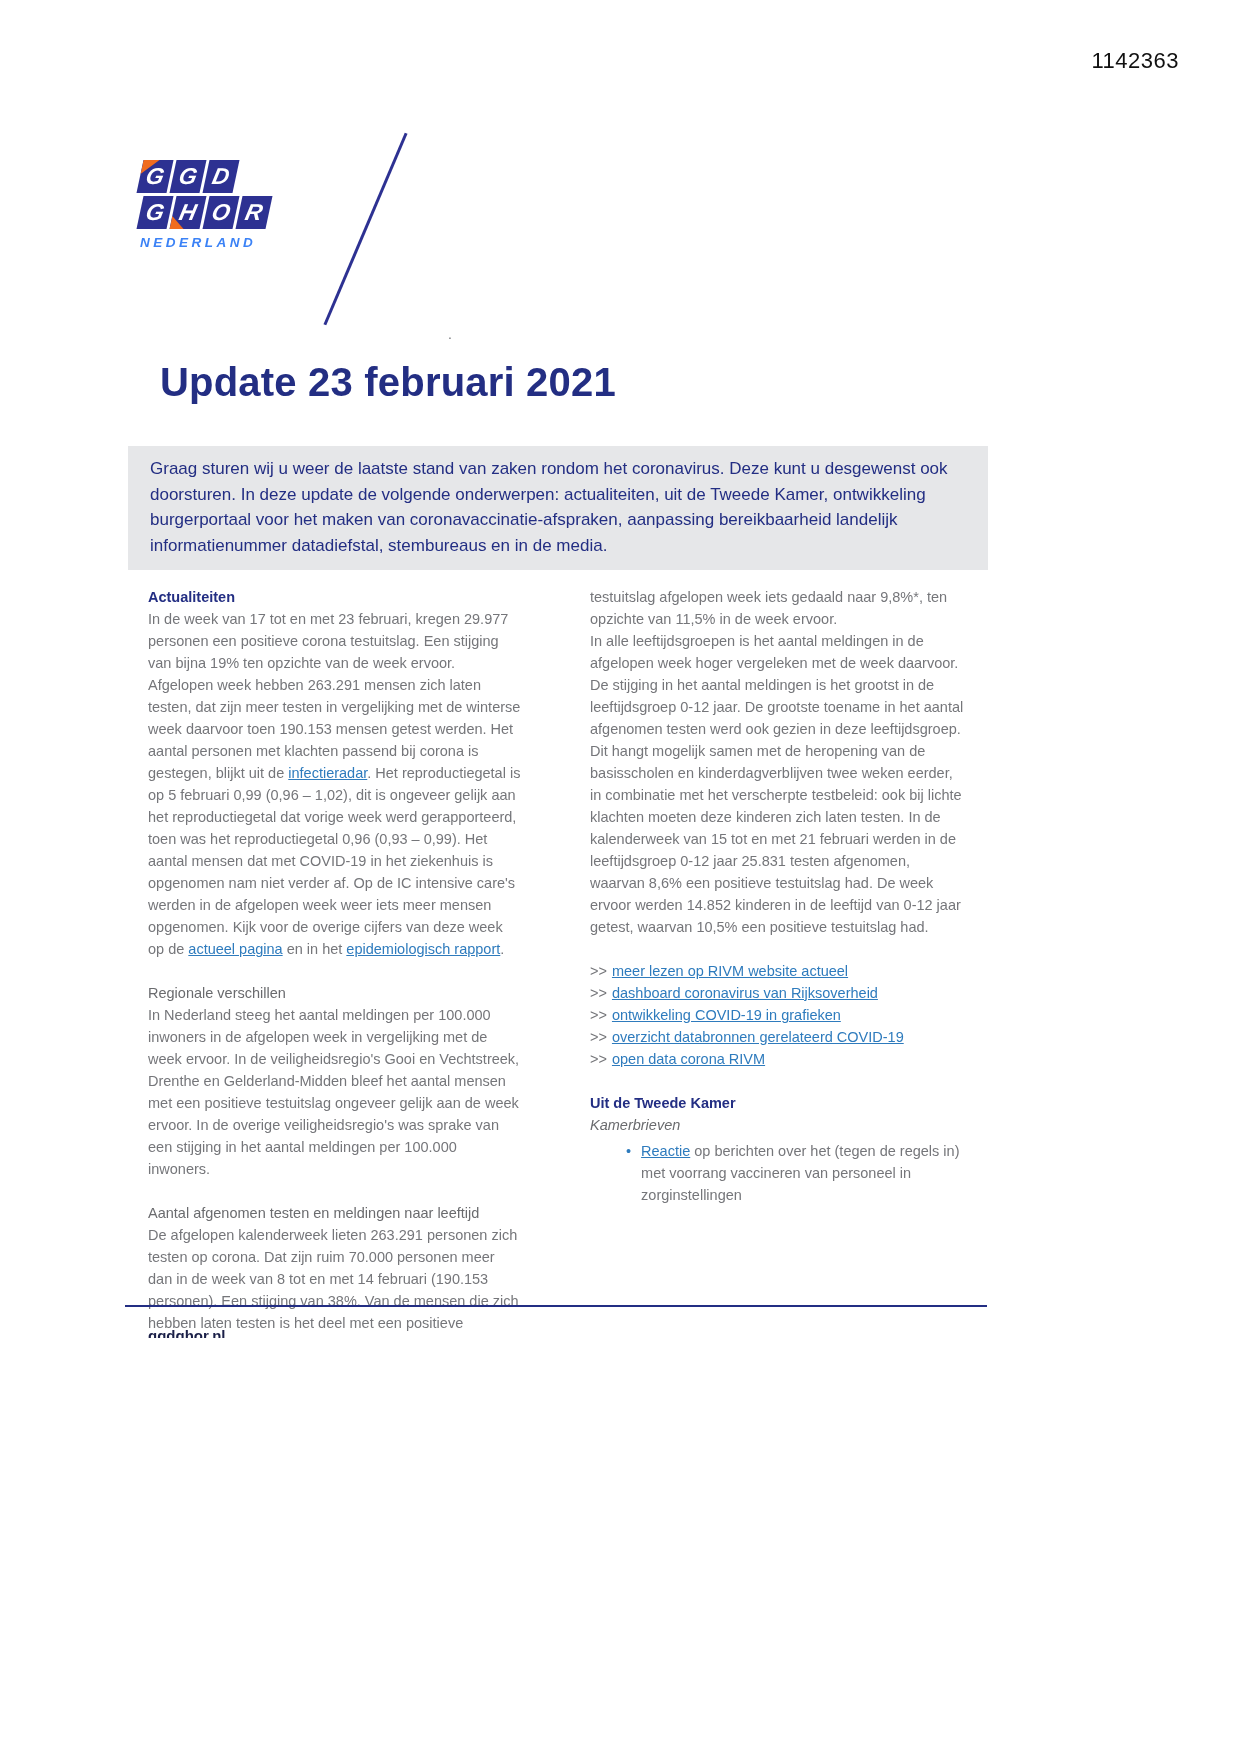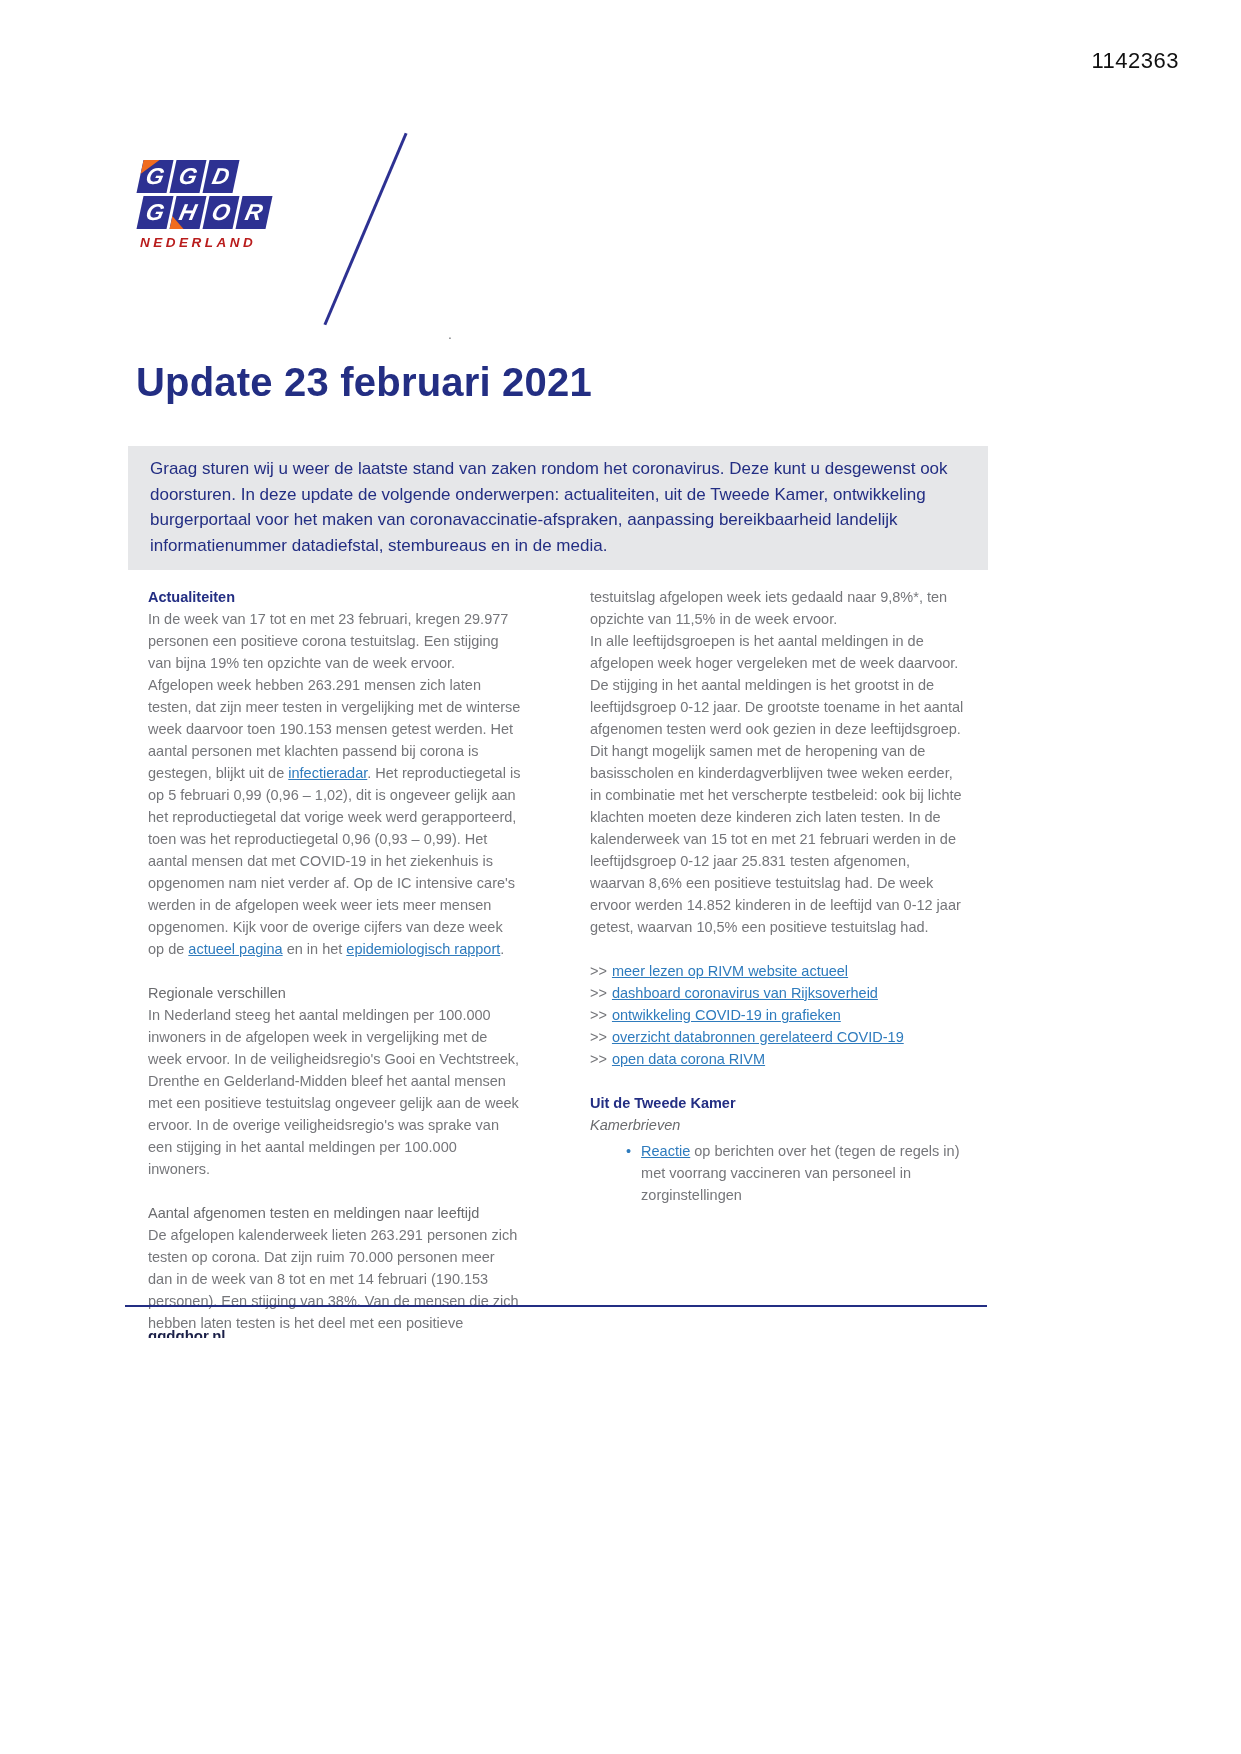--- a/index.html
+++ b/index.html
@@ -24,37 +24,37 @@
   }
   .tile.accent1::before {
     content:""; position:absolute; left:0; top:0;
     border-top:14px solid #f06c20; border-right:16px solid transparent;
   }
   .tile.accent2::before {
     content:""; position:absolute; left:0; bottom:0;
     border-bottom:13px solid #f06c20; border-right:14px solid transparent;
   }
   .logo-country {
-    margin-top:6px; color:#b91c1c; font-weight:bold; font-style:italic;
+    margin-top:6px; color:#3b82f6; font-weight:bold; font-style:italic;
     font-size:13.5px; letter-spacing:3.5px; white-space:nowrap;
   }
   
   .slash {
     position:absolute; left:364px; top:125px; width:3px; height:208px;
     background:#2d3192; transform:rotate(23deg);
   }
   .brand {
     position:absolute; left:425px; top:196px;
     font-size:45px; font-weight:bold; color:#82b1d8; letter-spacing:1px;
   }
   .stray-dot { position:absolute; left:448px; top:326px; font-size:14px; color:#75767a; }
   
   .main { position:absolute; left:128px; top:358px; width:860px; }
   h1.title {
-    margin-left:8px; font-size:40px; font-weight:bold; color:#232e83;
+    margin-left:32px; font-size:40px; font-weight:bold; color:#232e83;
     line-height:48px; letter-spacing:0.2px;
   }
   .intro-box {
     margin-top:40px; width:860px; background:#e6e7e9;
     padding:10px 22px 12px 22px;
   }
   .intro-box p {
     font-size:17px; font-weight:normal; color:#232e83; line-height:25.5px;
   }
   .columns { display:flex; gap:68px; margin:16px 0 0 20px; width:816px; }

